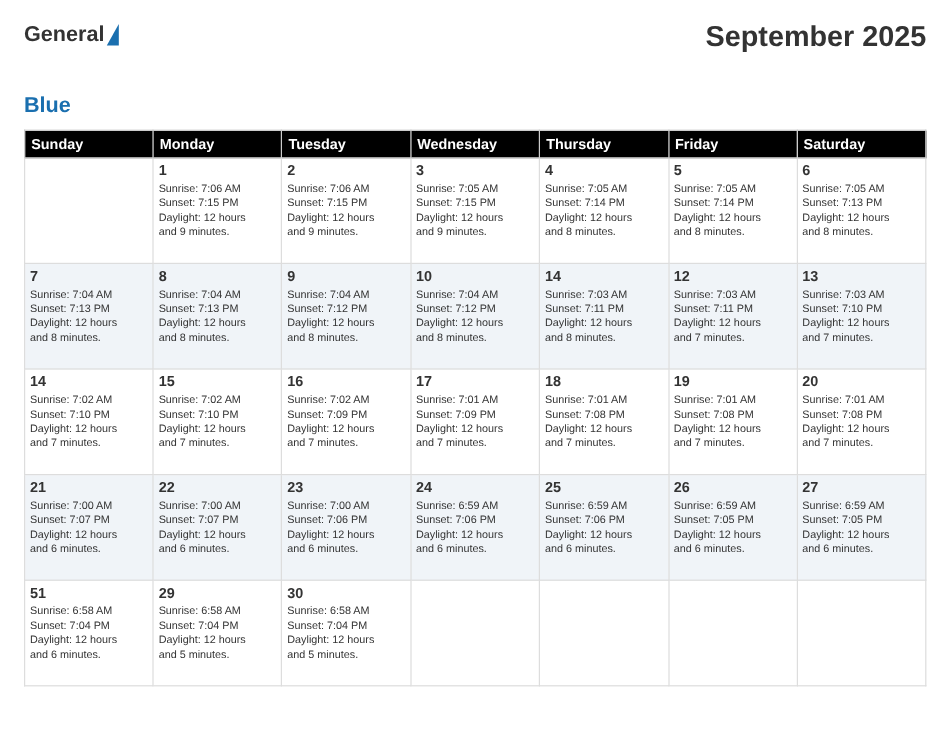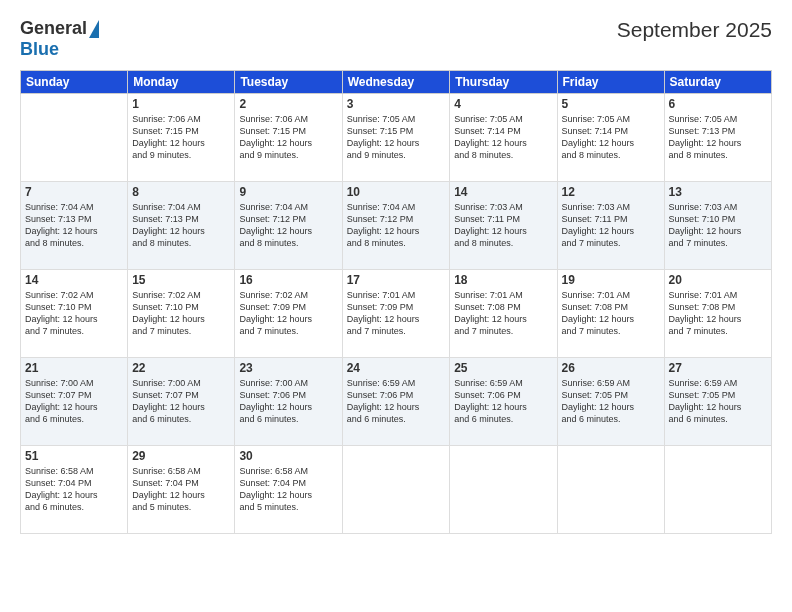--- a/index.html
+++ b/index.html
@@ -19,20 +19,21 @@
     .header {
       display: flex;
       justify-content: space-between;
       align-items: flex-start;
       margin-bottom: 10px;
     }
     .logo {
       display: flex;
       flex-direction: column;
       align-items: flex-start;
+      gap: 38px;
     }
     .logo-text {
       display: flex;
       align-items: center;
     }
     .logo-general {
       font-size: 18px;
       font-weight: bold;
       color: #333;
     }
@@ -46,35 +47,35 @@
       height: 0;
       border-left: 10px solid transparent;
       border-bottom: 18px solid #1a6faf;
       margin-left: 2px;
       display: inline-block;
     }
     .title-area {
       text-align: right;
     }
     .month-title {
-      font-size: 21px;
-      font-weight: normal;
+      font-size: 24px;
+      font-weight: bold;
       color: #333;
       line-height: 1.1;
     }
     .subtitle {
       font-size: 16px;
       color: #555;
     }
     .calendar {
       width: 100%;
       border-collapse: collapse;
     }
     .calendar th {
-      background: #1d4ed8;
+      background: #000000;
       color: #fff;
       font-size: 12px;
       font-weight: bold;
       padding: 4px 5px;
       text-align: left;
       border: 1px solid #ccc;
     }
     .calendar td {
       vertical-align: top;
       border: 1px solid #ddd;

